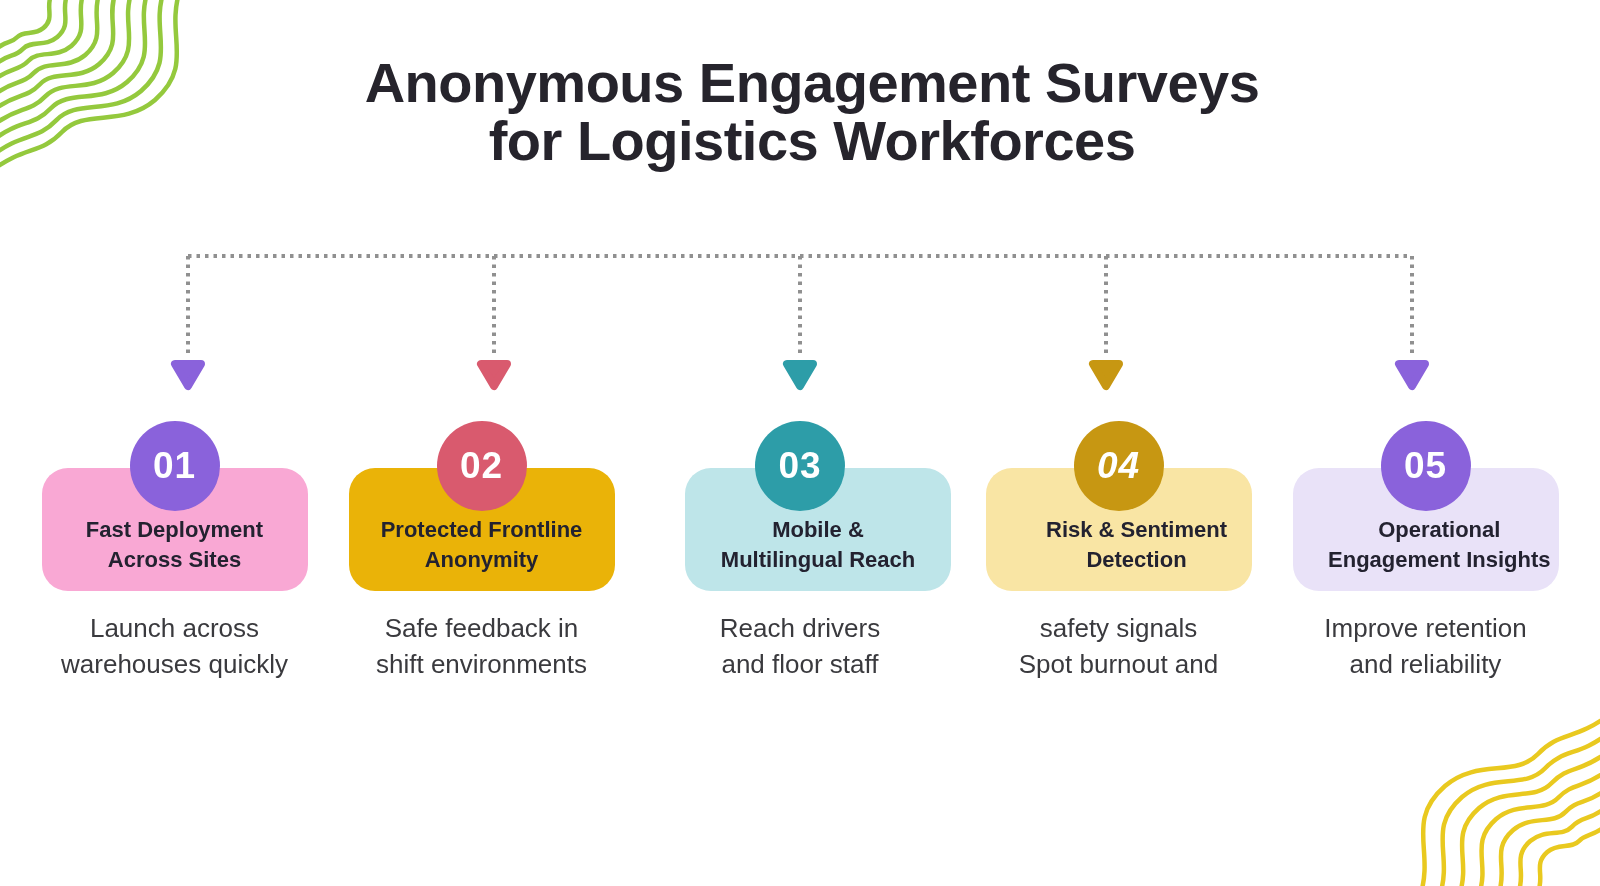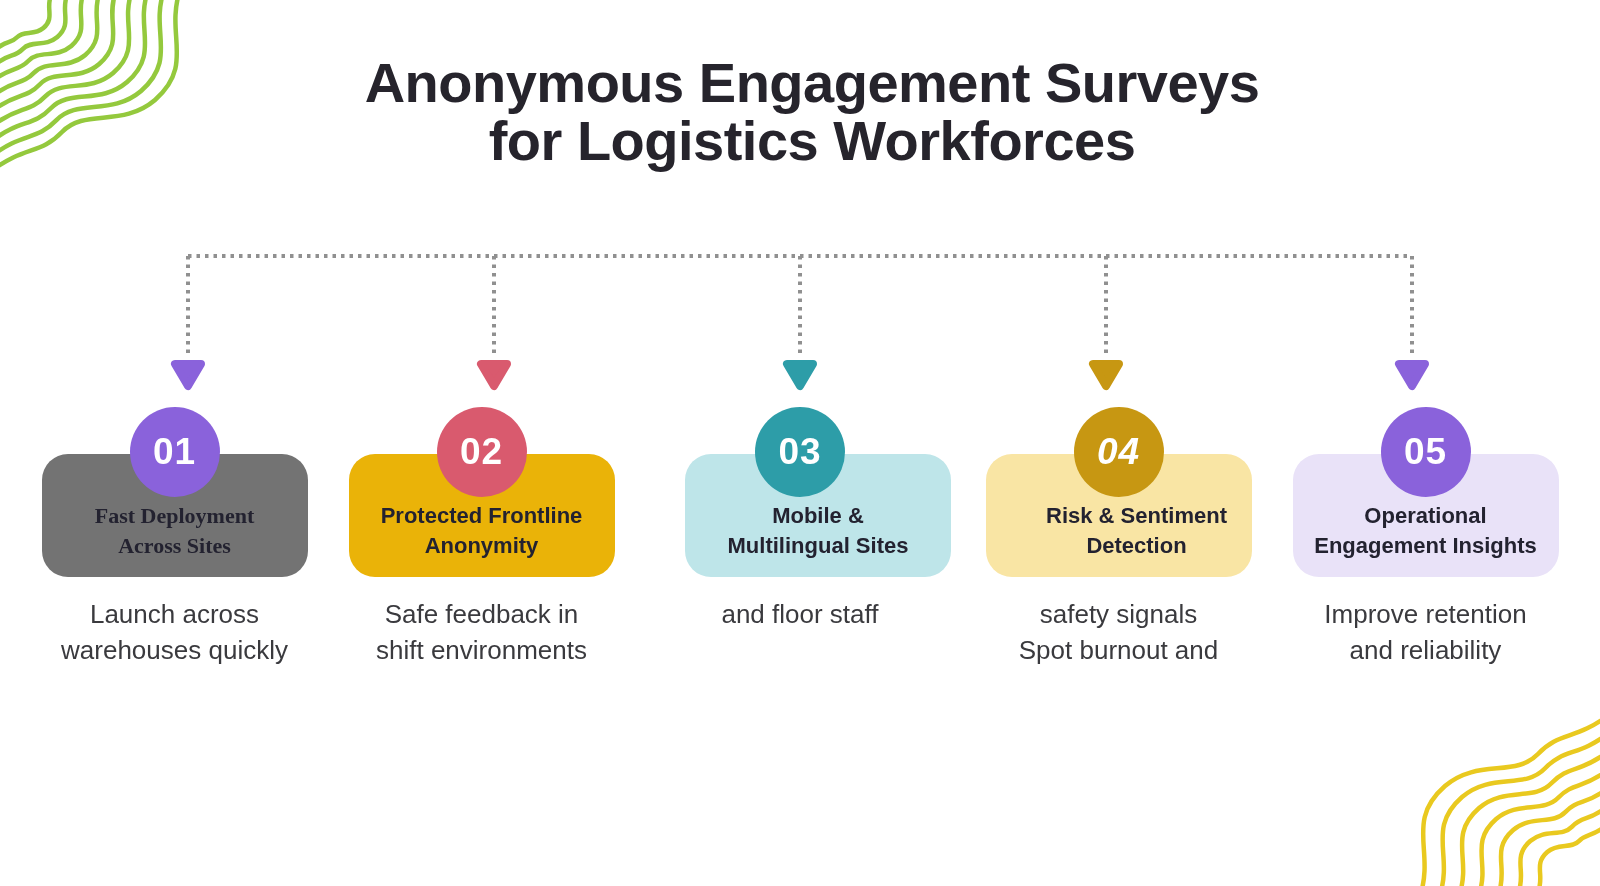--- a/index.html
+++ b/index.html
@@ -36,21 +36,21 @@
     position: absolute;
     top: 250px;
     left: 0;
     width: 1600px;
     height: 150px;
   }
 
   
   .columns {
     position: absolute;
-    top: 407px;
+    top: 421px;
     left: 35px;
     width: 1530px;
     display: flex;
     gap: 28px;
   }
   .column {
     width: 306px;
     display: flex;
     flex-direction: column;
     align-items: center;
@@ -144,21 +144,21 @@
   <path transform="translate(1106,114)" d="M -13 0 L 13 0 L 0 22 Z" stroke-width="8" stroke-linejoin="round" style="fill: rgb(199, 151, 18); stroke: rgb(199, 151, 18);"></path>
   <path transform="translate(1412,114)" d="M -13 0 L 13 0 L 0 22 Z" stroke-width="8" stroke-linejoin="round" style="fill: rgb(138, 98, 219); stroke: rgb(138, 98, 219);"></path>
 </svg>
 
 <div class="columns">
 
   <div class="column">
     <div class="number-badge" style="background: rgb(138, 98, 219);">
       <span>01</span>
     </div>
-    <div class="feature-card" style="background: #737373; font-family: Liberation Serif, serif;">
+    <div class="feature-card" style="background: #f9a8d4;">
       <div class="card-title">
         <span>Fast Deployment</span>
         <span>Across Sites</span>
       </div>
     </div>
     <div class="card-desc">
       <span>Launch across</span>
       <span>warehouses quickly</span>
     </div>
   </div>
@@ -179,24 +179,25 @@
     </div>
   </div>
 
   <div class="column">
     <div class="number-badge" style="background: rgb(45, 157, 168);">
       <span>03</span>
     </div>
     <div class="feature-card" style="background: rgb(190, 229, 233); margin-left: 36px;">
       <div class="card-title">
         <span>Mobile &amp;</span>
-        <span>Multilingual Sites</span>
-      </div>
-    </div>
-    <div class="card-desc">
+        <span>Multilingual Reach</span>
+      </div>
+    </div>
+    <div class="card-desc">
+      <span>Reach drivers</span>
       <span>and floor staff</span>
     </div>
   </div>
 
   <div class="column">
     <div class="number-badge" style="background: rgb(199, 151, 18); font-style: italic;">
       <span>04</span>
     </div>
     <div class="feature-card" style="background: rgb(249, 229, 164); padding-left: 44px;">
       <div class="card-title">
@@ -207,21 +208,21 @@
     <div class="card-desc">
       <span>safety signals</span>
       <span>Spot burnout and</span>
     </div>
   </div>
 
   <div class="column">
     <div class="number-badge" style="background: rgb(138, 98, 219);">
       <span>05</span>
     </div>
-    <div class="feature-card" style="background: rgb(233, 226, 248);">
+    <div class="feature-card" style="background: rgb(233, 226, 248); justify-content: flex-end;">
       <div class="card-title">
         <span>Operational</span>
         <span>Engagement Insights</span>
       </div>
     </div>
     <div class="card-desc">
       <span>Improve retention</span>
       <span>and reliability</span>
     </div>
   </div>

